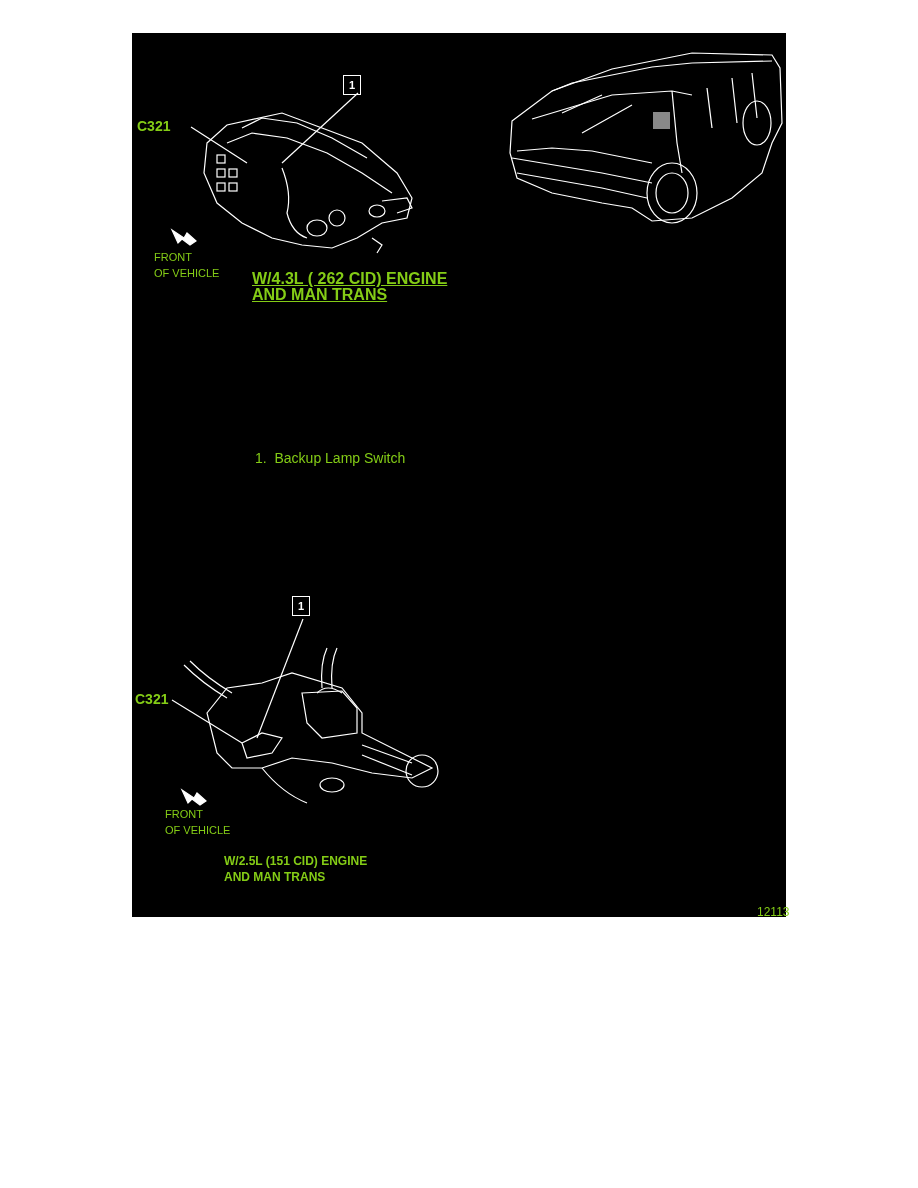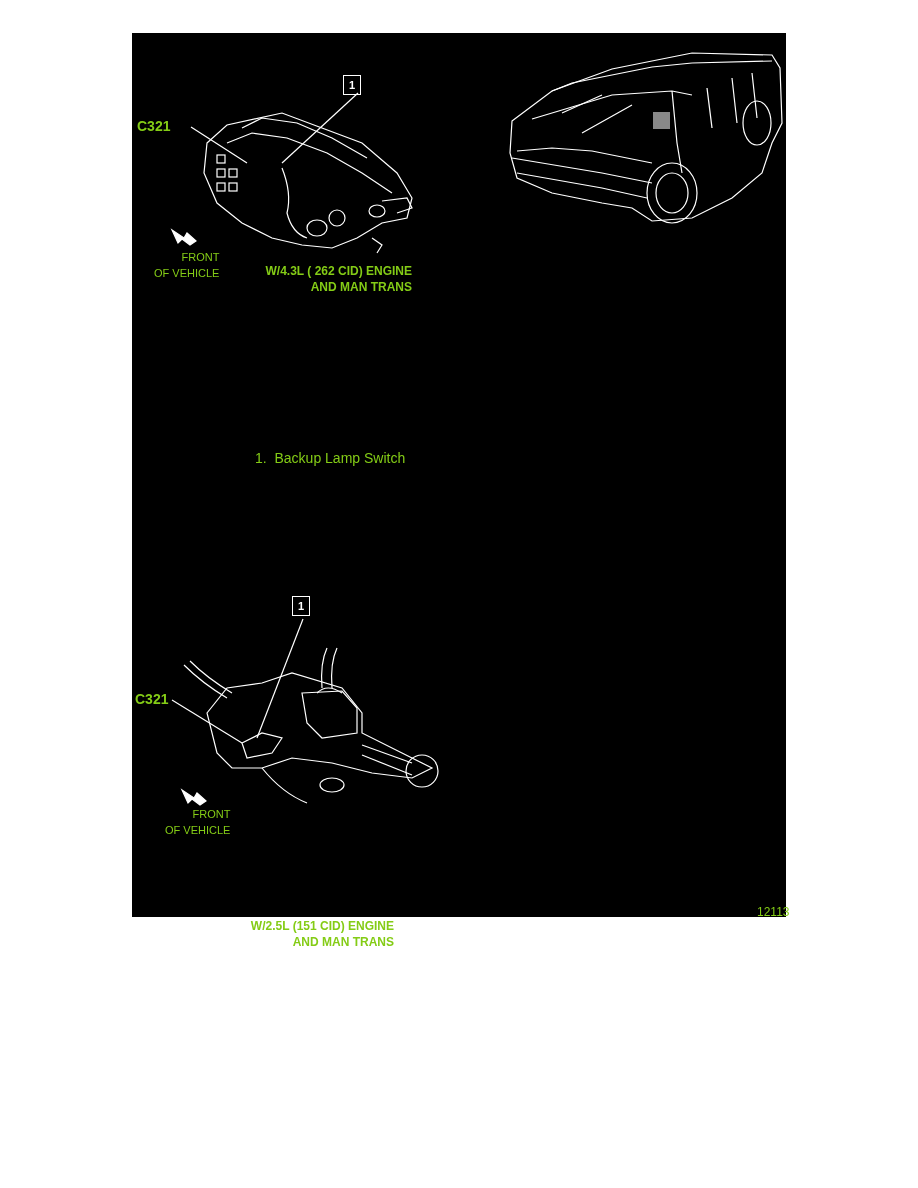--- a/index.html
+++ b/index.html
@@ -5,21 +5,21 @@
   html, body { margin: 0; padding: 0; background: #ffffff; }
   body { width: 918px; height: 1188px; position: relative; overflow: hidden;
          font-family: "Liberation Sans", sans-serif; }
   .panel { position: absolute; left: 132px; top: 33px; width: 654px; height: 884px; background: #000; }
   .txt { position: absolute; color: #84cc16; font-family: "Liberation Sans", sans-serif; white-space: nowrap; }
   .bold { font-weight: bold; }
   .callout { position: absolute; width: 16px; height: 18px; border: 1px solid #fff; color: #fff;
              font-size: 11px; font-weight: bold; text-align: center; line-height: 18px;
              font-family: "Liberation Sans", sans-serif; }
   svg.art { position: absolute; left: 0; top: 0; }
-  .caption { text-align: right; line-height: 16px; }
+  .caption { text-align: left; line-height: 16px; }
 </style>
 </head>
 <body>
 
 <div class="panel">
 
   <svg class="art" width="654" height="884">
     <g stroke="#fff" stroke-width="1.2" fill="none">
 
       <line x1="59" y1="94" x2="115" y2="130"></line>
@@ -81,35 +81,35 @@
       <path d="M50 757 L62 765 L65 760 L74 768 L68 772 L60 766 L56 770 Z" fill="#fff"></path>
     </g>
   </svg>
 
   <div class="txt bold" style="left:5px; top:85px; font-size:14px;">C321</div>
   <div class="callout" style="left:211px; top:42px;">1</div>
   <div class="txt caption" style="left:22px; top:216px; font-size:11px;">
     <div>FRONT</div>
     <div>OF VEHICLE</div>
   </div>
-  <div class="txt bold caption" style="left:120px; top:230px; width:160px; font-size:12px;">
+  <div class="txt bold caption" style="left:120px; top:238px; width:160px; font-size:16px;text-decoration:underline;">
     <div>W/4.3L  ( 262 CID) ENGINE</div>
     <div>AND MAN TRANS</div>
   </div>
 
   <div class="txt" style="left:123px; top:417px; font-size:14px;">
     <span>1.</span>&nbsp;
     <span>Backup Lamp Switch</span>
   </div>
 
   <div class="txt bold" style="left:3px; top:658px; font-size:14px;">C321</div>
   <div class="callout" style="left:160px; top:563px;">1</div>
   <div class="txt caption" style="left:33px; top:773px; font-size:11px;">
     <div>FRONT</div>
     <div>OF VEHICLE</div>
   </div>
-  <div class="txt bold caption" style="left:92px; top:885px; width:170px; font-size:12px;">
+  <div class="txt bold caption" style="left:92px; top:820px; width:170px; font-size:12px;">
     <div>W/2.5L (151 CID) ENGINE</div>
     <div>AND MAN TRANS</div>
   </div>
 
   <div class="txt" style="left:625px; top:872px; font-size:12px;">12113</div>
 </div>
 
 </body></html>

